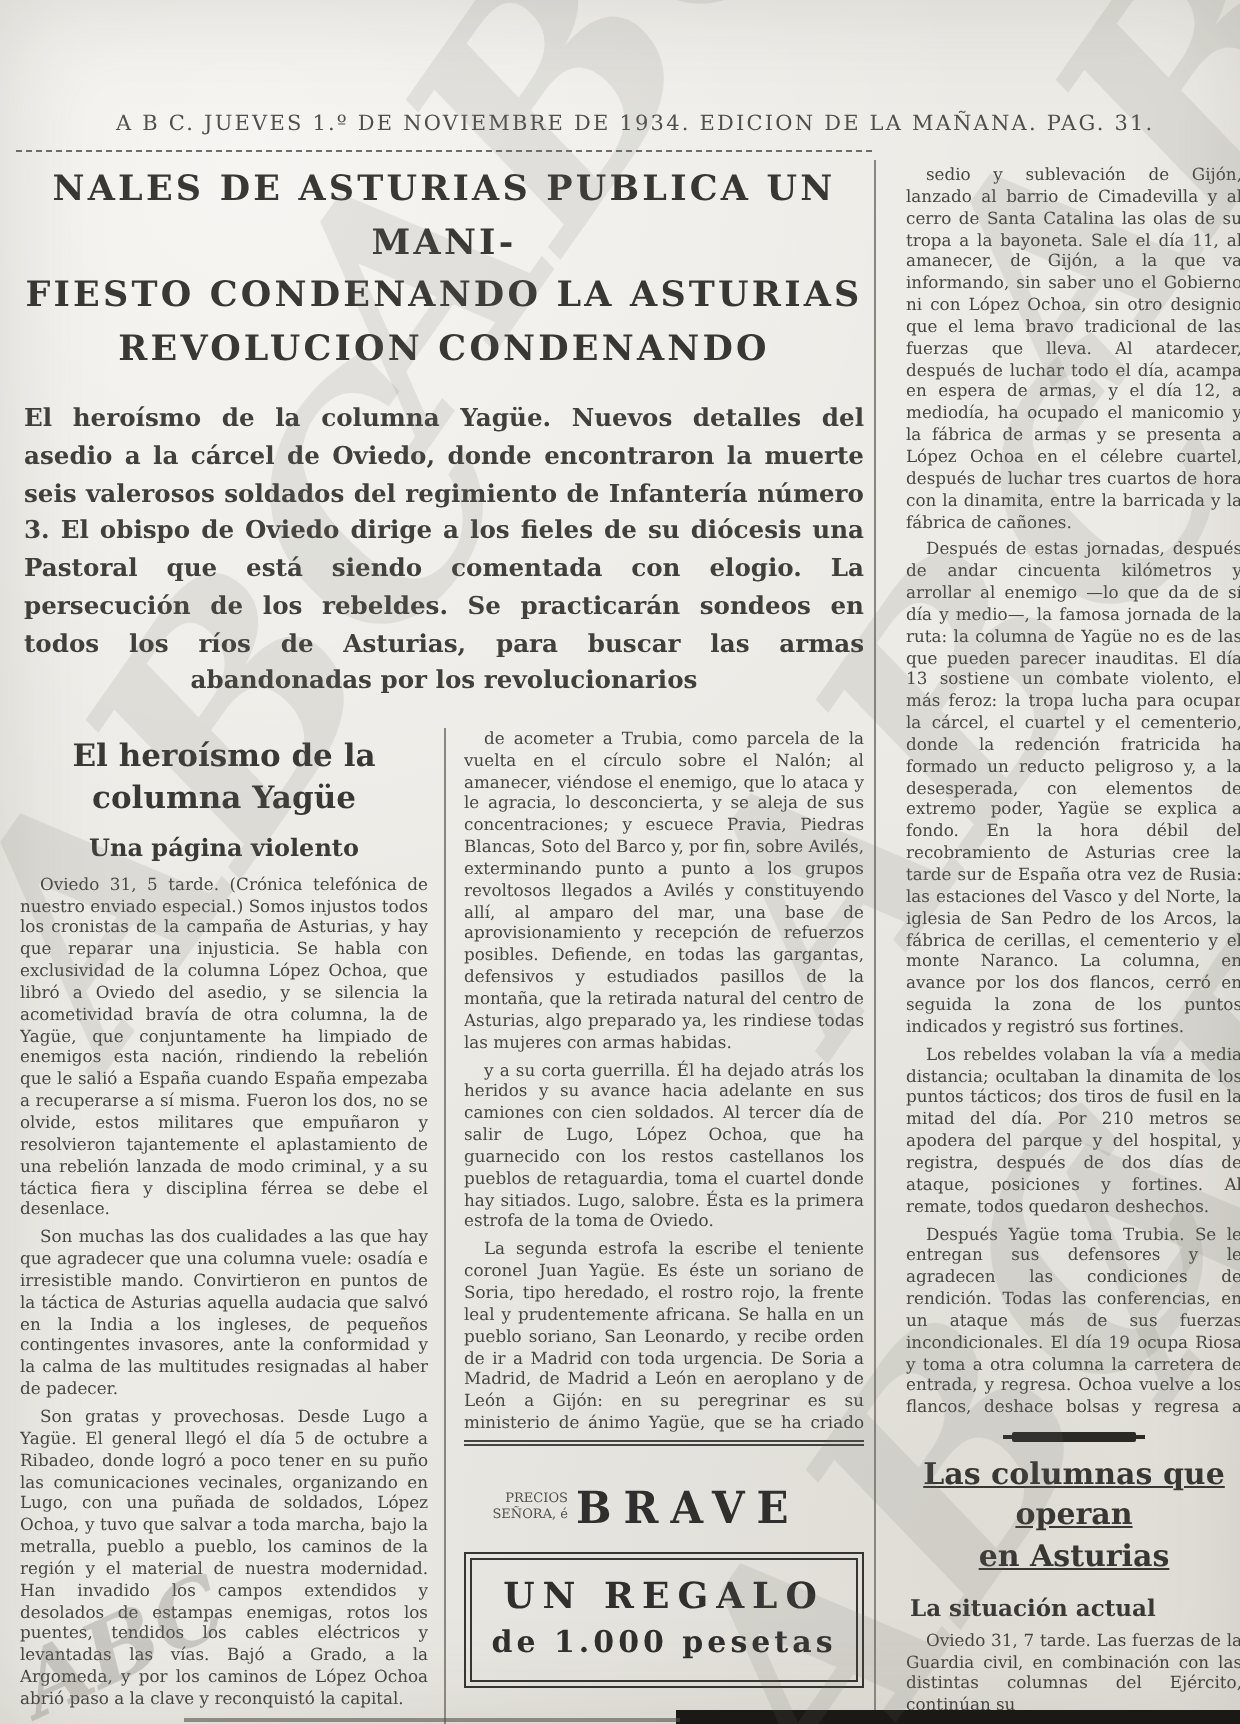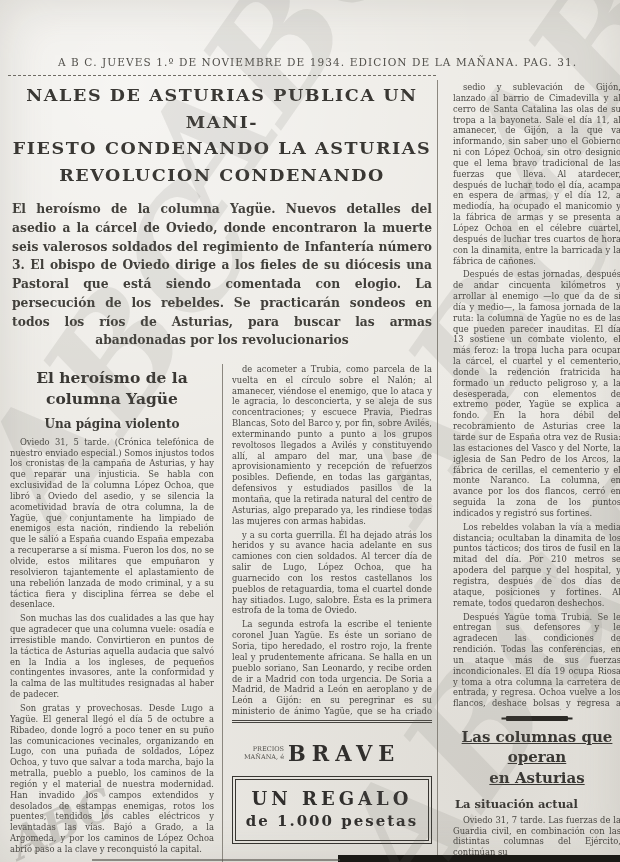--- a/index.html
+++ b/index.html
@@ -99,21 +99,21 @@
       <div class="col-mid">
         <div class="body ink">
           <p>de acometer a Trubia, como parcela de la vuelta en el círculo sobre el Nalón; al amanecer, viéndose el enemigo, que lo ataca y le agracia, lo desconcierta, y se aleja de sus concentraciones; y escuece Pravia, Piedras Blancas, Soto del Barco y, por fin, sobre Avilés, exterminando punto a punto a los grupos revoltosos llegados a Avilés y constituyendo allí, al amparo del mar, una base de aprovisionamiento y recepción de refuerzos posibles. Defiende, en todas las gargantas, defensivos y estudiados pasillos de la montaña, que la retirada natural del centro de Asturias, algo preparado ya, les rindiese todas las mujeres con armas habidas.</p>
           <p>y a su corta guerrilla. Él ha dejado atrás los heridos y su avance hacia adelante en sus camiones con cien soldados. Al tercer día de salir de Lugo, López Ochoa, que ha guarnecido con los restos castellanos los pueblos de retaguardia, toma el cuartel donde hay sitiados. Lugo, salobre. Ésta es la primera estrofa de la toma de Oviedo.</p>
           <p>La segunda estrofa la escribe el teniente coronel Juan Yagüe. Es éste un soriano de Soria, tipo heredado, el rostro rojo, la frente leal y prudentemente africana. Se halla en un pueblo soriano, San Leonardo, y recibe orden de ir a Madrid con toda urgencia. De Soria a Madrid, de Madrid a León en aeroplano y de León a Gijón: en su peregrinar es su ministerio de ánimo Yagüe, que se ha criado militarmente en África; ha recibido el mando de una columna de desembarco procedente de Ceuta, con el Tercio bravo y el cañón de los montañeses, más un batallón de soldados patrios, campesinos, pero radiantes de la región entera, porque fue extremadamente duro. Yagüe España, como él dice, el</p>
         </div>
 
         <div class="brave-strip ink">
           <div class="brave-small">
             <div>PRECIOS</div>
-            <div>MAÑANA, é</div>
+            <div>SEÑORA, é</div>
           </div>
           <div class="brave-brand">BRAVE</div>
         </div>
 
         <div class="regalo ink">
           <div class="regalo-l1">UN REGALO</div>
           <div class="regalo-l2">de 1.000 pesetas</div>
 
         </div>
       </div>

